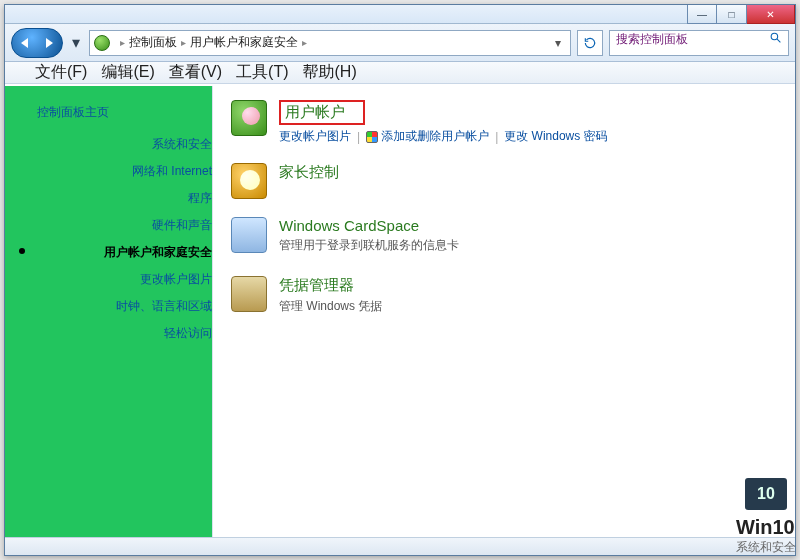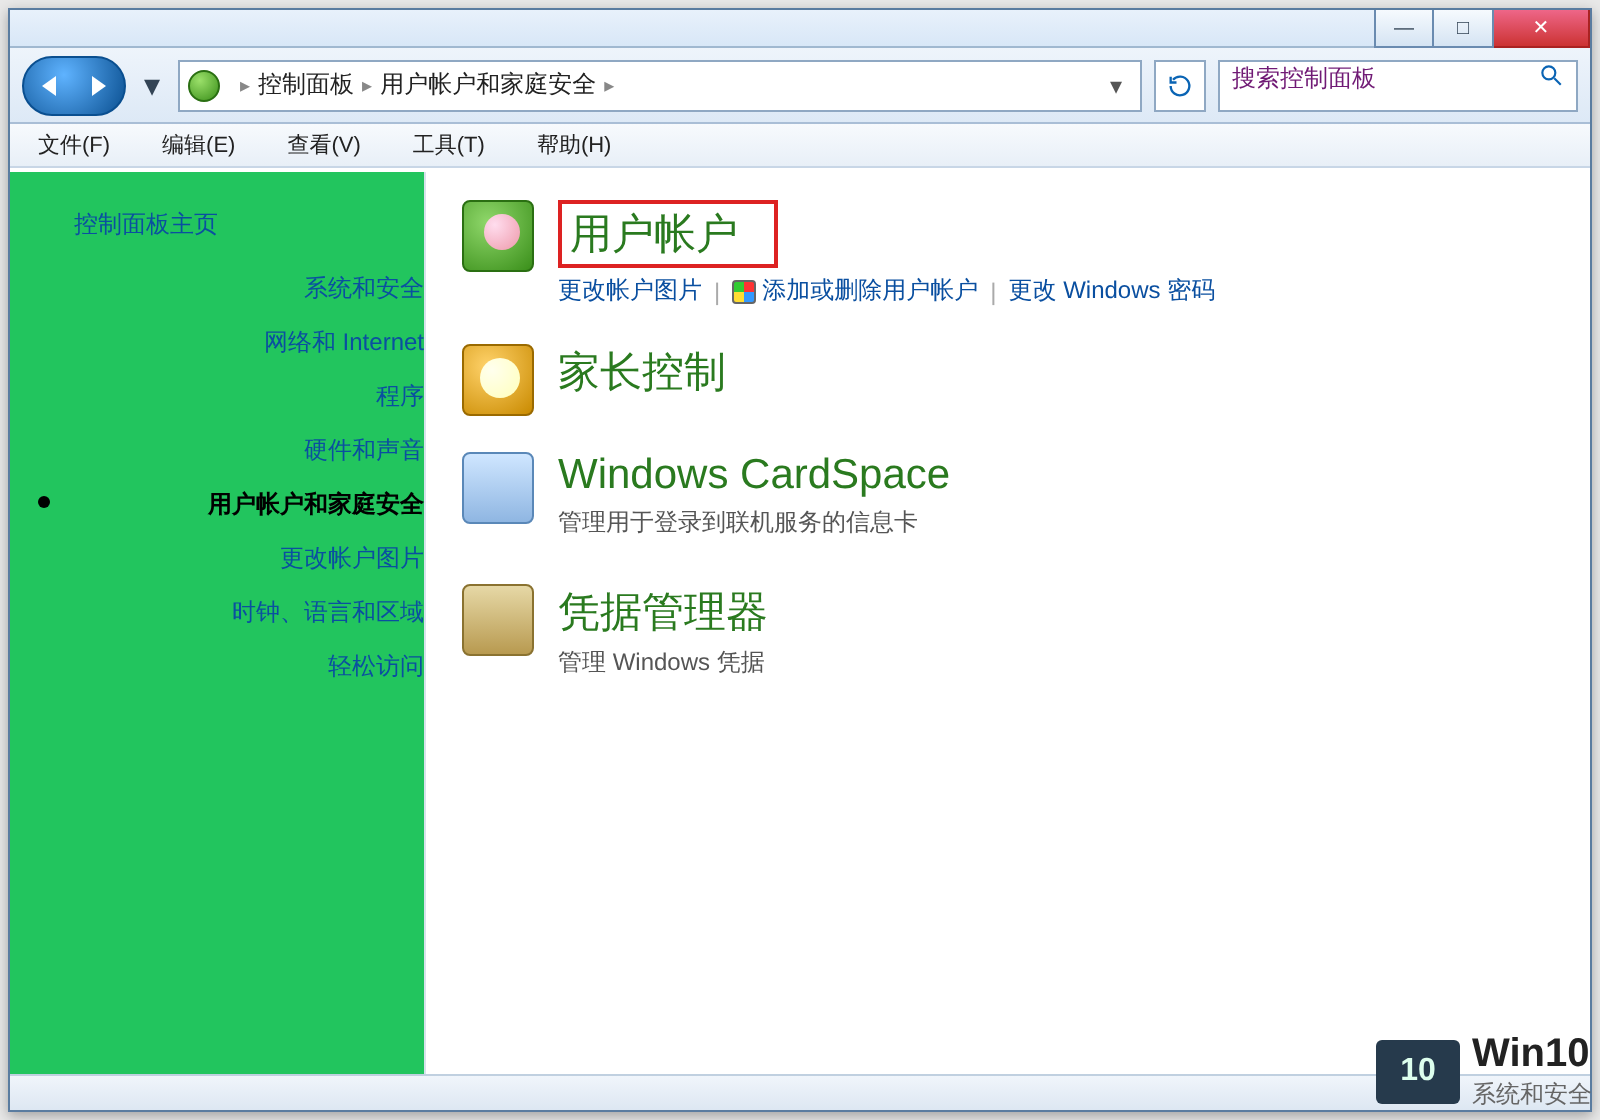--- a/index.html
+++ b/index.html
@@ -71,22 +71,22 @@
     width: 180px; height: 26px; background: #fff; border:1px solid #8fa8c3;
     display: flex; padding: 0 6px; font-size: 12px; color: #701a75;
   }
   .search-box .sicon { margin-left: auto; color: #0a64b4; }
 
   
   .menu-bar {
     position: absolute; left: 0; top: 57px; right: 0; height: 22px;
     background: linear-gradient(#f7fafd, #e8eff7);
     border-bottom: 1px solid #c8d6e6;
-    display: flex; align-items: center; gap: 14px; padding: 0 8px;
-    font-size: 11px; color: #222;
+    display: flex; align-items: center; gap: 2px; padding: 0 24px;
+    font-size: 16px; color: #222;
   }
   .menu-item { padding: 2px 6px; }
 
   
   .body-area {
     position: absolute; left: 0; top: 81px; right: 0; bottom: 18px;
     display: flex; background: #fff;
   }
   .sidebar {
     width: 208px; background: #22c55e; border-right: 1px solid #d8e2ec;
@@ -112,21 +112,21 @@
   }
   .ic-users { background: radial-gradient(circle at 35% 30%, #8fd76a, #3a8f1a); border:1px solid #2a6f12; position:relative; }
   .ic-users::after { content:""; position:absolute; left:10px; top:6px; width:18px; height:18px; background:radial-gradient(circle at 30% 30%, #fde, #e9a); border-radius:50%; }
   .ic-parental { background: radial-gradient(circle at 35% 30%, #ffd26a, #c98a00); border:1px solid #9a6a00; position:relative; }
   .ic-parental::after { content:""; position:absolute; left:8px; top:6px; width:20px; height:20px; background:radial-gradient(circle at 30% 30%, #ffe, #ffb); border-radius:50%; }
   .ic-cardspace { background: linear-gradient(#cfe6ff,#8fb6e2); border:1px solid #5a88b8; }
   .ic-cred { background: linear-gradient(#e6d8a6,#b89a50); border:1px solid #8a7230; }
 
   .cat-body { flex: 1; }
   .cat-title {
-    font-size: 21px; color: #2a7a1f; margin-bottom: 3px;
+    font-size: 15px; color: #2a7a1f; margin-bottom: 3px;
   }
   .cat-title.boxed { border: 2px solid #d22; display: inline-block; padding: 1px 18px 1px 4px; }
   .cat-sub {
     font-size: 12px; color: #555; margin-bottom: 4px;
   }
   .cat-links { font-size: 12px; display: flex; flex-wrap: wrap; gap: 4px 0; align-items: center; }
   .cat-links .lnk { color: #0a4fa0; }
   .cat-links .sep { color: #aaa; margin: 0 6px; }
   .shield {
     display:inline-block; width:12px; height:12px; vertical-align:middle; margin-right:3px;
@@ -136,21 +136,21 @@
 
   
   .status-bar {
     position: absolute; left: 0; right:0; bottom:0; height: 18px;
     background: linear-gradient(#f0f5fb,#dde7f2); border-top:1px solid #c0d0e0;
   }
 
   
   .watermark {
     position: absolute; right: 4px; bottom: 4px; display: flex; align-items: center; gap: 6px;
-    font-size: 16px; color: #1a1a1a;
+    font-size: 16px; color: #1a1a1a; flex-direction: column;
   }
   .wm-badge {
     width: 42px; height: 32px; background: #263a4c; border-radius: 3px;
     display: flex; align-items:center; justify-content:center; color:#dfe; font-weight:700;
   }
   .wm-text1 { font-size: 20px; font-weight: 600; color: #222; }
   .wm-text2 { font-size: 12px; color: #666; display:block; }
 </style>
 </head>
 <body>

